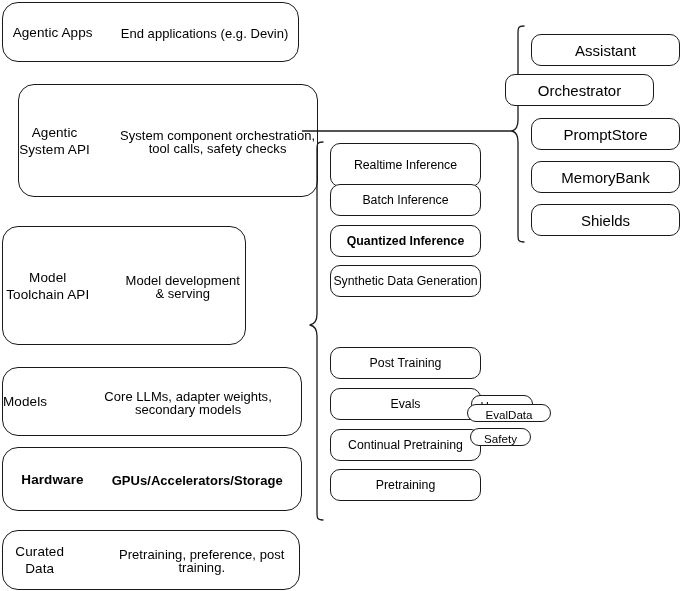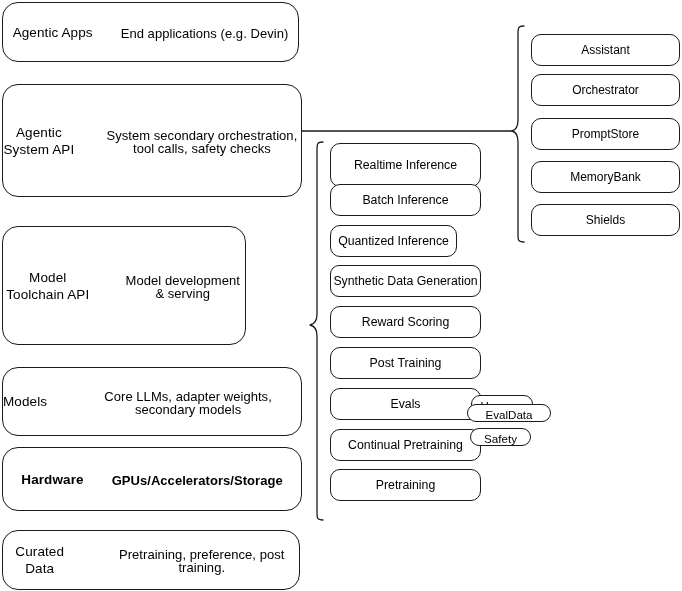--- a/index.html
+++ b/index.html
@@ -49,21 +49,21 @@
     letter-spacing: 0.05px;
     margin-left: 28px;
   }
   .cap-box {
     border-radius: 10px;
     font-size: 12.3px;
     line-height: 15px;
   }
   .comp-box {
     border-radius: 10px;
-    font-size: 12px;
+    font-size: 15px;
     line-height: 15px;
   }
   .pill {
     position: absolute;
     box-sizing: border-box;
     border: 1.3px solid #1a1a1a;
     background: #ffffff;
     border-radius: 999px;
     display: flex;
     align-items: flex-end;
@@ -85,23 +85,23 @@
 </head>
 <body>
 
 <div id="canvas">
 
   <div class="box layer-box" style="left:2px; top:2px; width:297px; height:60px;">
     <div class="layer-title">Agentic Apps</div>
     <div class="layer-sub">End applications (e.g. Devin)</div>
   </div>
 
-  <div class="box layer-box" style="left:2px; top:84px; width:300px; height:113px;">
+  <div class="box layer-box" style="left:18px; top:84px; width:300px; height:113px;">
     <div class="layer-title">Agentic System API</div>
-    <div class="layer-sub">System secondary orchestration, tool calls, safety checks</div>
+    <div class="layer-sub">System component orchestration, tool calls, safety checks</div>
   </div>
 
   <div class="box layer-box" style="left:2px; top:226px; width:244px; height:119px;">
     <div class="layer-title">Model Toolchain API</div>
     <div class="layer-sub">Model development &amp; serving</div>
   </div>
 
   <div class="box layer-box" style="left:2px; top:367px; width:300px; height:69px;">
     <div class="layer-title">Models</div>
     <div class="layer-sub">Core LLMs, adapter weights, secondary models</div>
@@ -125,21 +125,21 @@
 
   <div class="connector" style="left:510px; top:24px; width:18px; height:220px;">
     <svg width="18" height="220" viewBox="0 0 18 220" fill="none">
       <path d="M14 2 C8 2 8 4 8 10 V96 C8 103 6 106 2 107 C6 108 8 111 8 118 V210 C8 216 8 218 14 218" stroke="#1a1a1a" stroke-width="1.3" fill="none" stroke-linecap="round" stroke-linejoin="round"></path>
     </svg>
   </div>
 
   <div class="box comp-box" style="left:531px; top:34px; width:149px; height:32px;">
     <span>Assistant</span>
   </div>
-  <div class="box comp-box" style="left:531px; top:74px; width:149px; height:32px;">
+  <div class="box comp-box" style="left:505px; top:74px; width:149px; height:32px;">
     <span>Orchestrator</span>
   </div>
   <div class="box comp-box" style="left:531px; top:118px; width:149px; height:32px;">
     <span>PromptStore</span>
   </div>
   <div class="box comp-box" style="left:531px; top:161px; width:149px; height:32px;">
     <span>MemoryBank</span>
   </div>
   <div class="box comp-box" style="left:531px; top:204px; width:149px; height:32px;">
     <span>Shields</span>
@@ -150,28 +150,25 @@
       <path d="M15 2 C9 2 9 4 9 10 V174 C9 181 7 184 2 185 C7 186 9 189 9 196 V372 C9 378 9 380 15 380" stroke="#1a1a1a" stroke-width="1.3" fill="none" stroke-linecap="round" stroke-linejoin="round"></path>
     </svg>
   </div>
 
   <div class="box cap-box" style="left:330px; top:143px; width:151px; height:44px;">
     <span>Realtime Inference</span>
   </div>
   <div class="box cap-box" style="left:330px; top:184px; width:151px; height:32px;">
     <span>Batch Inference</span>
   </div>
-  <div class="box cap-box" style="left:330px; top:225px; width:127px; height:32px;">
+  <div class="box cap-box" style="left:330px; top:225px; width:151px; height:32px;font-weight:bold;">
     <span>Quantized Inference</span>
   </div>
-  <div class="box cap-box" style="left:330px; top:265px; width:151px; height:32px;border-radius:9px;">
+  <div class="box cap-box" style="left:330px; top:265px; width:151px; height:32px;">
     <span>Synthetic Data Generation</span>
-  </div>
-  <div class="box cap-box" style="left:330px; top:306px; width:151px; height:32px;">
-    <span>Reward Scoring</span>
   </div>
   <div class="box cap-box" style="left:330px; top:347px; width:151px; height:32px;">
     <span>Post Training</span>
   </div>
   <div class="box cap-box" style="left:330px; top:388px; width:151px; height:32px;">
     <span>Evals</span>
   </div>
   <div class="box cap-box" style="left:330px; top:429px; width:151px; height:32px;">
     <span>Continual Pretraining</span>
   </div>

